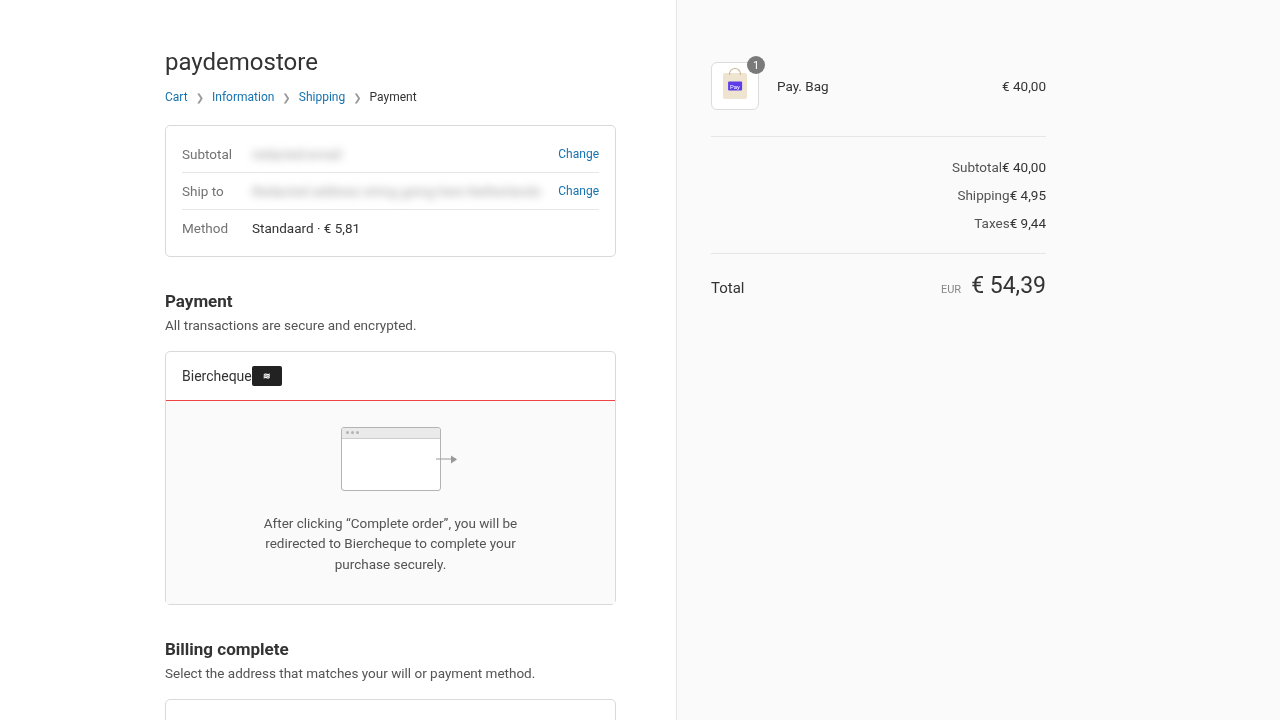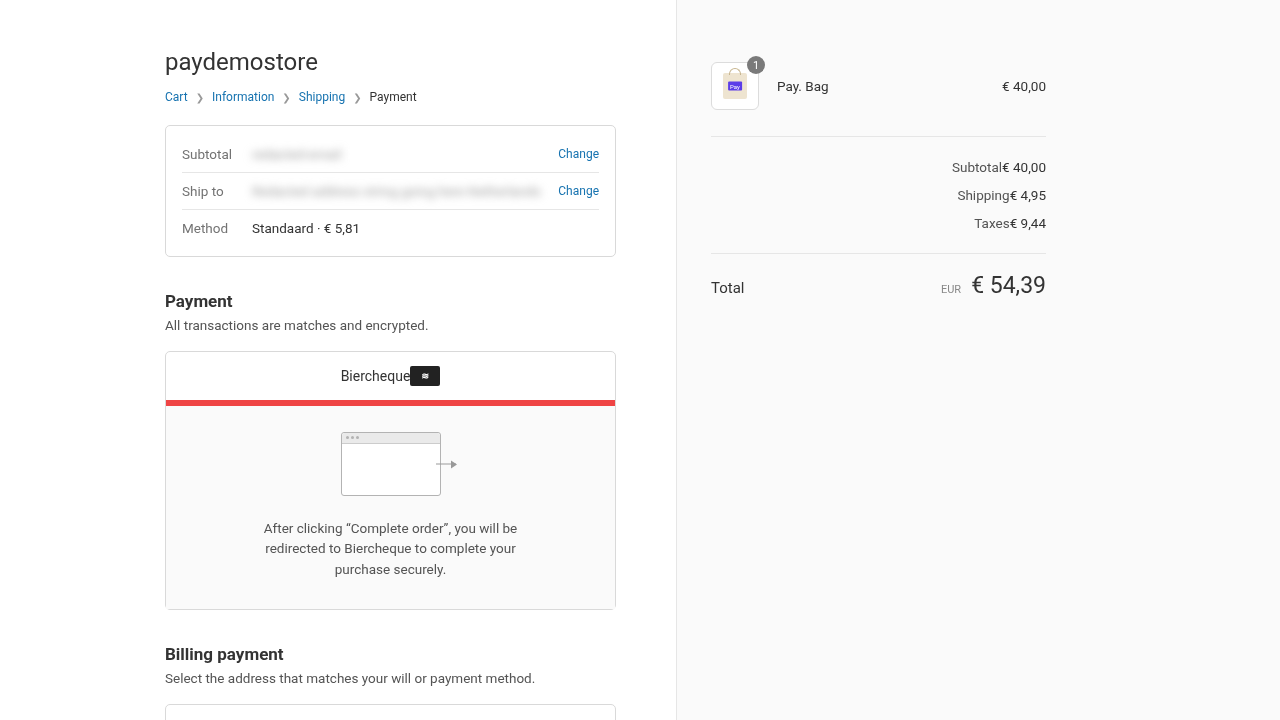--- a/index.html
+++ b/index.html
@@ -14,21 +14,21 @@
 .review-box { border: 1px solid #d9d9d9; border-radius: 5px; padding: 10px 16px; margin-bottom: 34px; }
 .review-row { display: flex; align-items: center; padding: 10px 0; }
 .review-row + .review-row { border-top: 1px solid #e6e6e6; }
 .review-label { width: 70px; color: #737373; font-size: 13.5px; }
 .review-value { flex: 1; color: #333; font-size: 13.5px; }
 .review-value.blur { filter: blur(4px); color: #999; }
 .review-change { color: #1773b0; font-size: 12px; cursor: pointer; }
 .section-title { font-size: 17px; color: #333; margin-bottom: 6px; }
 .section-sub { font-size: 13.5px; color: #545454; margin-bottom: 18px; }
 .pay-box { border: 1px solid #d9d9d9; border-radius: 5px; margin-bottom: 34px; }
-.pay-head { display: flex; align-items: center; justify-content: center; padding: 14px 16px; border-bottom: 6px solid #ef4444; }
+.pay-head { display: flex; align-items: center; justify-content: flex-start; padding: 14px 16px; border-bottom: 1px solid #ef4444; }
 .pay-head-label { font-size: 14px; color: #333; }
 .pay-logo { width: 30px; height: 20px; background: #222; border-radius: 2px; display: flex; align-items: center; justify-content: center; color: #fff; font-size: 9px; font-weight: bold; }
 .pay-body { background: #fafafa; padding: 26px 20px 30px; text-align: center; }
 .browser-illus { width: 100px; height: 64px; border: 1px solid #b3b3b3; border-radius: 3px; margin: 0 auto 22px; position: relative; background: #fff; }
 .browser-illus::before { content: ""; position: absolute; top: 0; left: 0; right: 0; height: 10px; background: #eaeaea; border-bottom: 1px solid #ccc; border-radius: 3px 3px 0 0; }
 .browser-illus .dots { position: absolute; top: 3px; left: 4px; display: flex; gap: 2px; }
 .browser-illus .dots span { width: 3px; height: 3px; border-radius: 50%; background: #b3b3b3; }
 .arrow-out { position: absolute; right: -16px; top: 50%; transform: translateY(-50%); width: 20px; height: 1px; background: #999; }
 .arrow-out::after { content: ""; position: absolute; right: -1px; top: -3px; border-left: 6px solid #999; border-top: 4px solid transparent; border-bottom: 4px solid transparent; }
 .pay-body p { font-size: 13.5px; color: #545454; line-height: 1.5; max-width: 300px; margin: 0 auto; }
@@ -84,41 +84,41 @@
       <span class="review-value blur">Redacted address string going here Netherlands</span>
       <span class="review-change">Change</span>
     </div>
     <div class="review-row">
       <span class="review-label">Method</span>
       <span class="review-value">Standaard · € 5,81</span>
     </div>
   </div>
 
   <h2 class="section-title">Payment</h2>
-  <p class="section-sub">All transactions are matches and encrypted.</p>
+  <p class="section-sub">All transactions are secure and encrypted.</p>
 
   <div class="pay-box">
     <div class="pay-head">
       <span class="pay-head-label">Biercheque</span>
       <span class="pay-logo">≋</span>
     </div>
     <div class="pay-body">
       <div class="browser-illus">
         <div class="dots">
             <span></span>
             <span></span>
             <span></span>
           </div>
         <div class="arrow-out"></div>
       </div>
       <p>After clicking “Complete order”, you will be redirected to Biercheque to complete your purchase securely.</p>
     </div>
   </div>
 
-  <h2 class="section-title">Billing payment</h2>
+  <h2 class="section-title">Billing complete</h2>
   <p class="section-sub">Select the address that matches your will or payment method.</p>
 
   <div class="addr-box">
     <label class="addr-row">
       
       
     </label>
 
   </div>
 </div>

